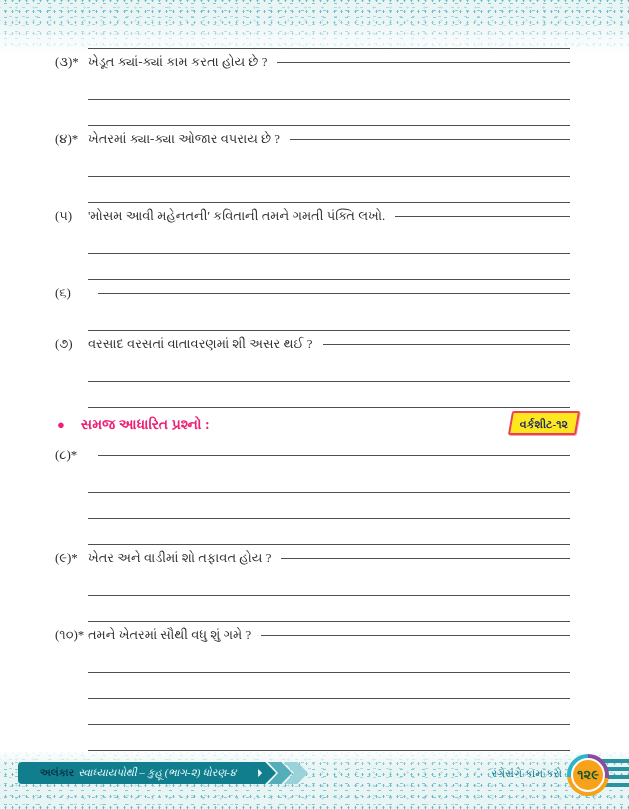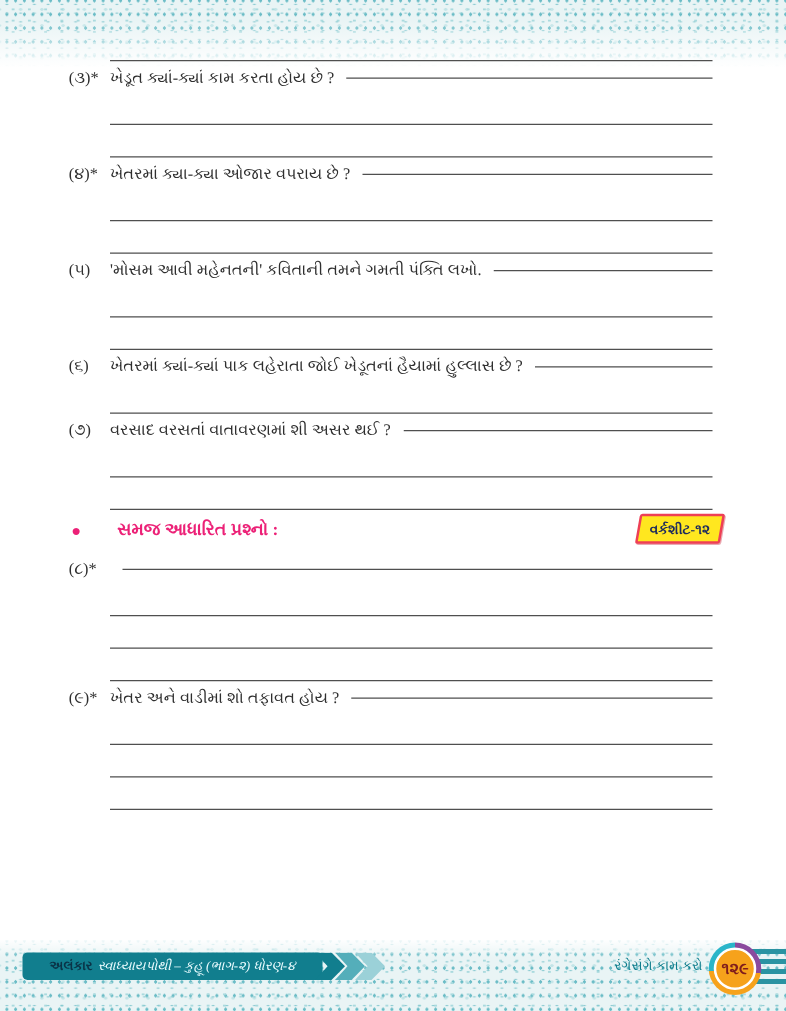--- a/index.html
+++ b/index.html
@@ -30,21 +30,21 @@
   .qgroup{}
   .qrow{display:flex;align-items:flex-start;height:25px;box-sizing:border-box;
     padding-top:4px;font-size:13px;line-height:17px;white-space:nowrap;}
   .qnum{min-width:33px;}
   .qtext{}
   .qline{flex:1;min-width:10px;border-top:1.6px solid #4f4f4f;margin-left:10px;margin-top:9px;}
   .aline{height:25px;border-bottom:1.6px solid #4f4f4f;margin-left:33px;}
 
   .sec-header{height:34px;position:relative;display:flex;align-items:center;}
   .sec-bullet{color:#ec2177;font-size:13px;margin-left:2px;}
-  .sec-title{color:#ec2177;font-weight:bold;font-size:14px;margin-left:29px;}
+  .sec-title{color:#ec2177;font-weight:bold;font-size:14px;margin-left:16px;}
   .sec-badge{position:absolute;right:-8px;top:3px;background:#ffe71f;
     border:2px solid #ee3f55;border-radius:2px;padding:1px 8px;
     transform:skewX(-10deg);box-shadow:1px 1px 0 rgba(200,40,60,.4);}
   .sec-badge span{display:inline-block;transform:skewX(10deg);
     color:#1c2a5e;font-weight:bold;font-size:11px;line-height:14px;}
 
   #footer{position:absolute;left:0;right:0;bottom:0;height:57px;z-index:3;}
   #footer-bar{position:absolute;left:18px;top:10px;height:22px;width:240px;
     background:#117e8e;border-radius:4px;display:flex;align-items:center;
     justify-content:center;white-space:nowrap;font-size:10.5px;}
@@ -58,21 +58,21 @@
 
   #footer-tagline{position:absolute;right:67px;top:15px;color:#0e7d8c;
     font-weight:normal;font-size:11px;}
   #page-stripes{position:absolute;left:592px;right:0;top:7px;height:32px;
     background:repeating-linear-gradient(to bottom,#2a93a2 0 4px, rgba(0,0,0,0) 4px 8px);}
   #page-circle{position:absolute;left:567px;top:2px;width:42px;height:42px;
     border-radius:50%;display:flex;align-items:center;justify-content:center;
     background:conic-gradient(#8a4a9e 0 100deg,#f6a21b 100deg 265deg,#2ab5c9 265deg 360deg);}
   #page-circle .disc{width:30px;height:30px;border-radius:50%;background:#f6a21b;
     border:2px solid #fff;display:flex;align-items:center;justify-content:center;
-    color:#7f1d1d;font-weight:bold;font-size:13px;}
+    color:#14532d;font-weight:bold;font-size:13px;}
 </style>
 </head>
 <body>
 
 <div id="top-band" class="speckle">
   <div class="fade"></div>
 </div>
 
 <div id="content">
   <div class="lead-line"></div>
@@ -103,21 +103,20 @@
       <span class="qtext">'મોસમ આવી મહેનતની' કવિતાની તમને ગમતી પંક્તિ લખો.</span>
       <span class="qline"></span>
     </div>
   <div class="aline"></div>
       <div class="aline"></div>
     </div>
 
   <div class="qgroup">
     <div class="qrow">
       <span class="qnum">(૬)</span>
-      <span class="qtext">ખેતરમાં ક્યાં-ક્યાં પાક લહેરાતા જોઈ ખેડૂતનાં હૈયામાં હુલ્લાસ છે ?</span>
       <span class="qline"></span>
     </div>
   <div class="aline"></div>
     </div>
 
   <div class="qgroup">
     <div class="qrow">
       <span class="qnum">(૭)</span>
       <span class="qtext">વરસાદ વરસતાં વાતાવરણમાં શી અસર થઈ ?</span>
       <span class="qline"></span>
@@ -145,20 +144,30 @@
   <div class="qgroup">
     <div class="qrow">
       <span class="qnum">(૯)*</span>
       <span class="qtext">ખેતર અને વાડીમાં શો તફાવત હોય ?</span>
       <span class="qline"></span>
     </div>
   <div class="aline"></div>
       <div class="aline"></div>
     </div>
 
+  <div class="qgroup">
+    <div class="qrow">
+      <span class="qnum">(૧૦)*</span>
+      <span class="qtext">તમને ખેતરમાં સૌથી વધુ શું ગમે ?</span>
+      <span class="qline"></span>
+    </div>
+  <div class="aline"></div>
+      <div class="aline"></div>
+      <div class="aline"></div>
+    </div>
 
   <div class="qgroup">
   <div class="aline"></div>
     </div>
 </div>
 
 <div id="bottom-band" class="speckle">
   <div class="fade"></div>
 </div>
 

